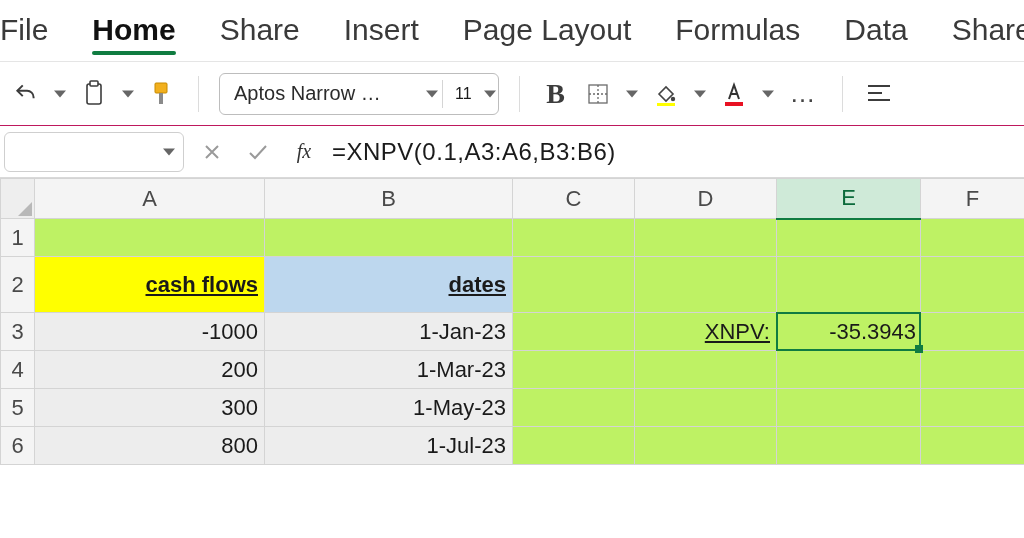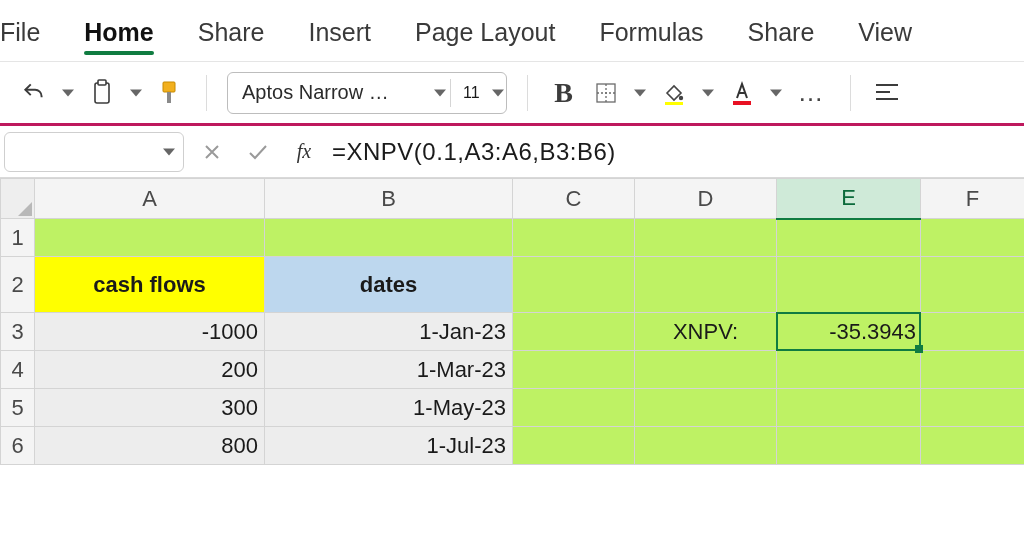--- a/index.html
+++ b/index.html
@@ -14,21 +14,21 @@
 
   
   .ribbon-tabs {
     display: flex;
     align-items: flex-end;
     padding: 14px 0 0 0;
     height: 62px;
     border-bottom: 1px solid #e5e5e5;
   }
   .ribbon-tab {
-    font-size: 25px;
+    font-size: 30px;
     padding: 6px 22px 14px 22px;
     color: #3a3a3a;
     cursor: pointer;
     position: relative;
     white-space: nowrap;
   }
   .ribbon-tab.first { padding-left: 0; }
   .ribbon-tab.active {
     font-weight: 600;
     color: #111;
@@ -40,22 +40,22 @@
     height: 4px;
     background: #107c41;
     border-radius: 2px;
   }
 
   
   .toolbar {
     display: flex;
     align-items: center;
     height: 64px;
-    padding: 0 8px 0 8px;
-    border-bottom: 3px solid #be185d;
+    padding: 0 8px 0 0;
+    border-bottom: 1px solid #be185d;
     gap: 6px;
   }
   .tool-group {
     display: flex;
     align-items: center;
     gap: 10px;
     padding: 0 10px;
   }
   .tool-sep {
     width: 1px;
@@ -198,21 +198,21 @@
   .grid th.row-head { text-align: center; width: 34px; }
 
   .col-A { width: 230px; }
   .col-B { width: 248px; }
   .col-C { width: 122px; }
   .col-D { width: 142px; }
   .col-E { width: 144px; }
   .col-F { width: 104px; }
 
   td.num { text-align: right; }
-  td.txt { text-align: center; }
+  td.txt { text-align: right; text-decoration: underline; }
 
   .hdr-yellow {
     background: #ffff00 !important;
     font-weight: 800;
     font-size: 30px;
     padding-left: 10px;
   }
   .hdr-blue {
     background: #bdd7ee !important;
     font-weight: 800;
@@ -254,20 +254,21 @@
 </head>
 <body>
 
 <div class="ribbon-tabs">
   <div class="ribbon-tab first">File</div>
   <div class="ribbon-tab active">Home</div>
   <div class="ribbon-tab">Share</div>
   <div class="ribbon-tab">Insert</div>
   <div class="ribbon-tab">Page Layout</div>
   <div class="ribbon-tab">Formulas</div>
+  <div class="ribbon-tab">Data</div>
   <div class="ribbon-tab">Share</div>
   <div class="ribbon-tab">View</div>
 </div>
 
 <div class="toolbar">
 
   <div class="tool-group">
     <span class="icon-btn">
       <svg width="26" height="26" viewBox="0 0 24 24" fill="none" stroke="#3c3c3c" stroke-width="1.8">
         <path d="M9 14l-5-5 5-5"></path>

